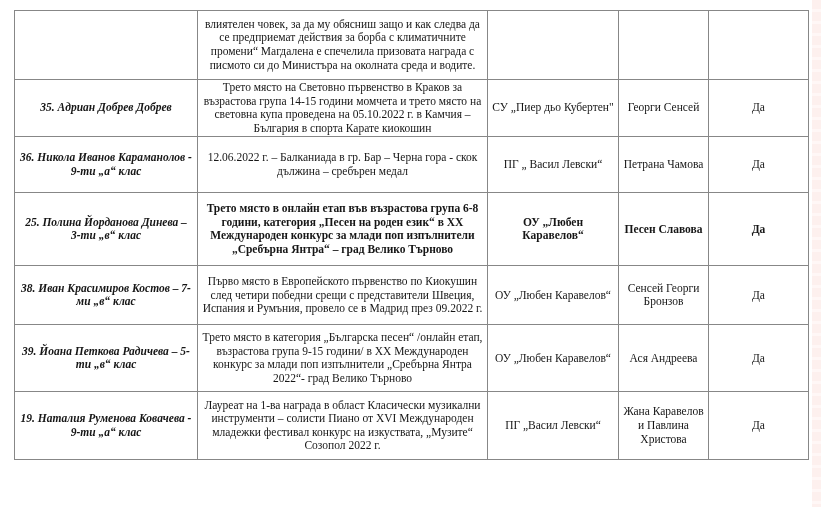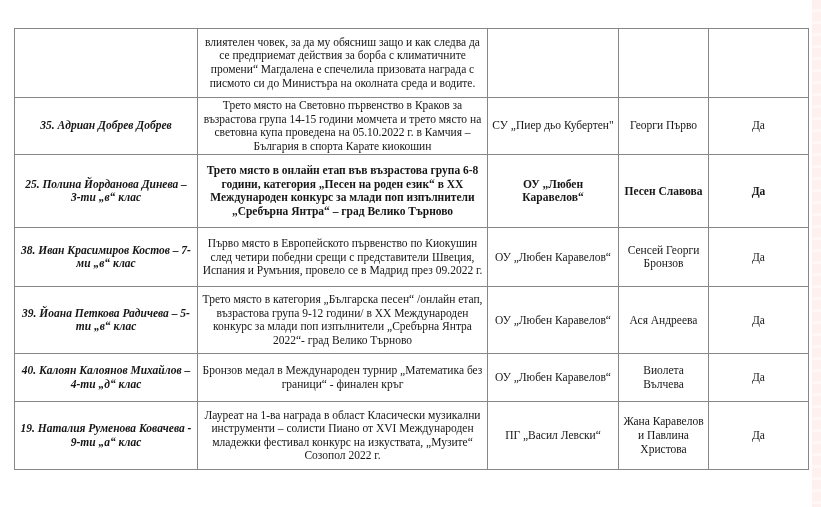--- a/index.html
+++ b/index.html
@@ -13,21 +13,21 @@
   }
   .page {
     position: relative;
     width: 821px;
     height: 507px;
     background: #ffffff;
   }
   table.awards {
     position: absolute;
     left: 14px;
-    top: 28px;
+    top: 10px;
     border-collapse: collapse;
     table-layout: fixed;
     width: 794px;
   }
   table.awards td {
     border: 1px solid #878787;
     font-size: 11.5px;
     line-height: 13.6px;
     color: #161616;
     text-align: center;
@@ -83,49 +83,49 @@
         <td class="c-name"></td>
         <td class="c-ach">влиятелен човек, за да му обясниш защо и как следва да се предприемат действия за борба с климатичните промени“ Магдалена е спечелила призовата награда с писмото си до Министъра на околната среда и водите.</td>
         <td class="c-school"></td>
         <td class="c-teacher"></td>
         <td class="c-yes"></td>
       </tr>
       <tr class="r1">
         <td class="c-name">35. Адриан Добрев Добрев</td>
         <td class="c-ach">Трето място на Световно първенство в Краков за възрастова група 14-15 години момчета и трето място на световна купа проведена на 05.10.2022 г. в Камчия – България в спорта Карате киокошин</td>
         <td class="c-school">СУ „Пиер дьо Кубертен"</td>
-        <td class="c-teacher">Георги Първо</td>
+        <td class="c-teacher">Георги Сенсей</td>
+        <td class="c-yes">Да</td>
+      </tr>
+      <tr class="r2">
+        <td class="c-name">36. Никола Иванов Караманолов - 9-ти „а“ клас</td>
+        <td class="c-ach">12.06.2022 г. – Балканиада в гр. Бар – Черна гора - скок дължина – сребърен медал</td>
+        <td class="c-school">ПГ „ Васил Левски“</td>
+        <td class="c-teacher">Петрана Чамова</td>
         <td class="c-yes">Да</td>
       </tr>
       <tr class="r3">
         <td class="c-name">25. Полина Йорданова Динева – 3-ти „в“ клас</td>
         <td class="c-ach">Трето място в онлайн етап във възрастова група 6-8 години, категория „Песен на роден език“ в ХХ Международен конкурс за млади поп изпълнители „Сребърна Янтра“ – град Велико Търново</td>
         <td class="c-school">ОУ „Любен Каравелов“</td>
         <td class="c-teacher">Песен Славова</td>
         <td class="c-yes">Да</td>
       </tr>
       <tr class="r4">
         <td class="c-name">38. Иван Красимиров Костов – 7-ми „в“ клас</td>
         <td class="c-ach">Първо място в Европейското първенство по Киокушин след четири победни срещи с представители Швеция, Испания и Румъния, провело се в Мадрид през 09.2022 г.</td>
         <td class="c-school">ОУ „Любен Каравелов“</td>
         <td class="c-teacher">Сенсей Георги Бронзов</td>
         <td class="c-yes">Да</td>
       </tr>
       <tr class="r5">
         <td class="c-name">39. Йоана Петкова Радичева – 5-ти „в“ клас</td>
-        <td class="c-ach">Трето място в категория „Българска песен“ /онлайн етап, възрастова група 9-12 години/ в ХХ Международен конкурс за млади поп изпълнители „Сребърна Янтра 2022“- град Велико Търново</td>
+        <td class="c-ach">Трето място в категория „Българска песен“ /онлайн етап, възрастова група 9-15 години/ в ХХ Международен конкурс за млади поп изпълнители „Сребърна Янтра 2022“- град Велико Търново</td>
         <td class="c-school">ОУ „Любен Каравелов“</td>
         <td class="c-teacher">Ася Андреева</td>
-        <td class="c-yes">Да</td>
-      </tr>
-      <tr class="r6">
-        <td class="c-name">40. Калоян Калоянов Михайлов – 4-ти „д“ клас</td>
-        <td class="c-ach">Бронзов медал в Международен турнир „Математика без граници“ - финален кръг</td>
-        <td class="c-school">ОУ „Любен Каравелов“</td>
-        <td class="c-teacher">Виолета Вълчева</td>
         <td class="c-yes">Да</td>
       </tr>
       <tr class="r7">
         <td class="c-name">19. Наталия Руменова Ковачева - 9-ти „а“ клас</td>
         <td class="c-ach">Лауреат на 1-ва награда в област Класически музикални инструменти – солисти Пиано от XVI Международен младежки фестивал конкурс на изкуствата, „Музите“ Созопол 2022 г.</td>
         <td class="c-school">ПГ „Васил Левски“</td>
         <td class="c-teacher">Жана Каравелов и Павлина Христова</td>
         <td class="c-yes">Да</td>
       </tr>
     </tbody>

